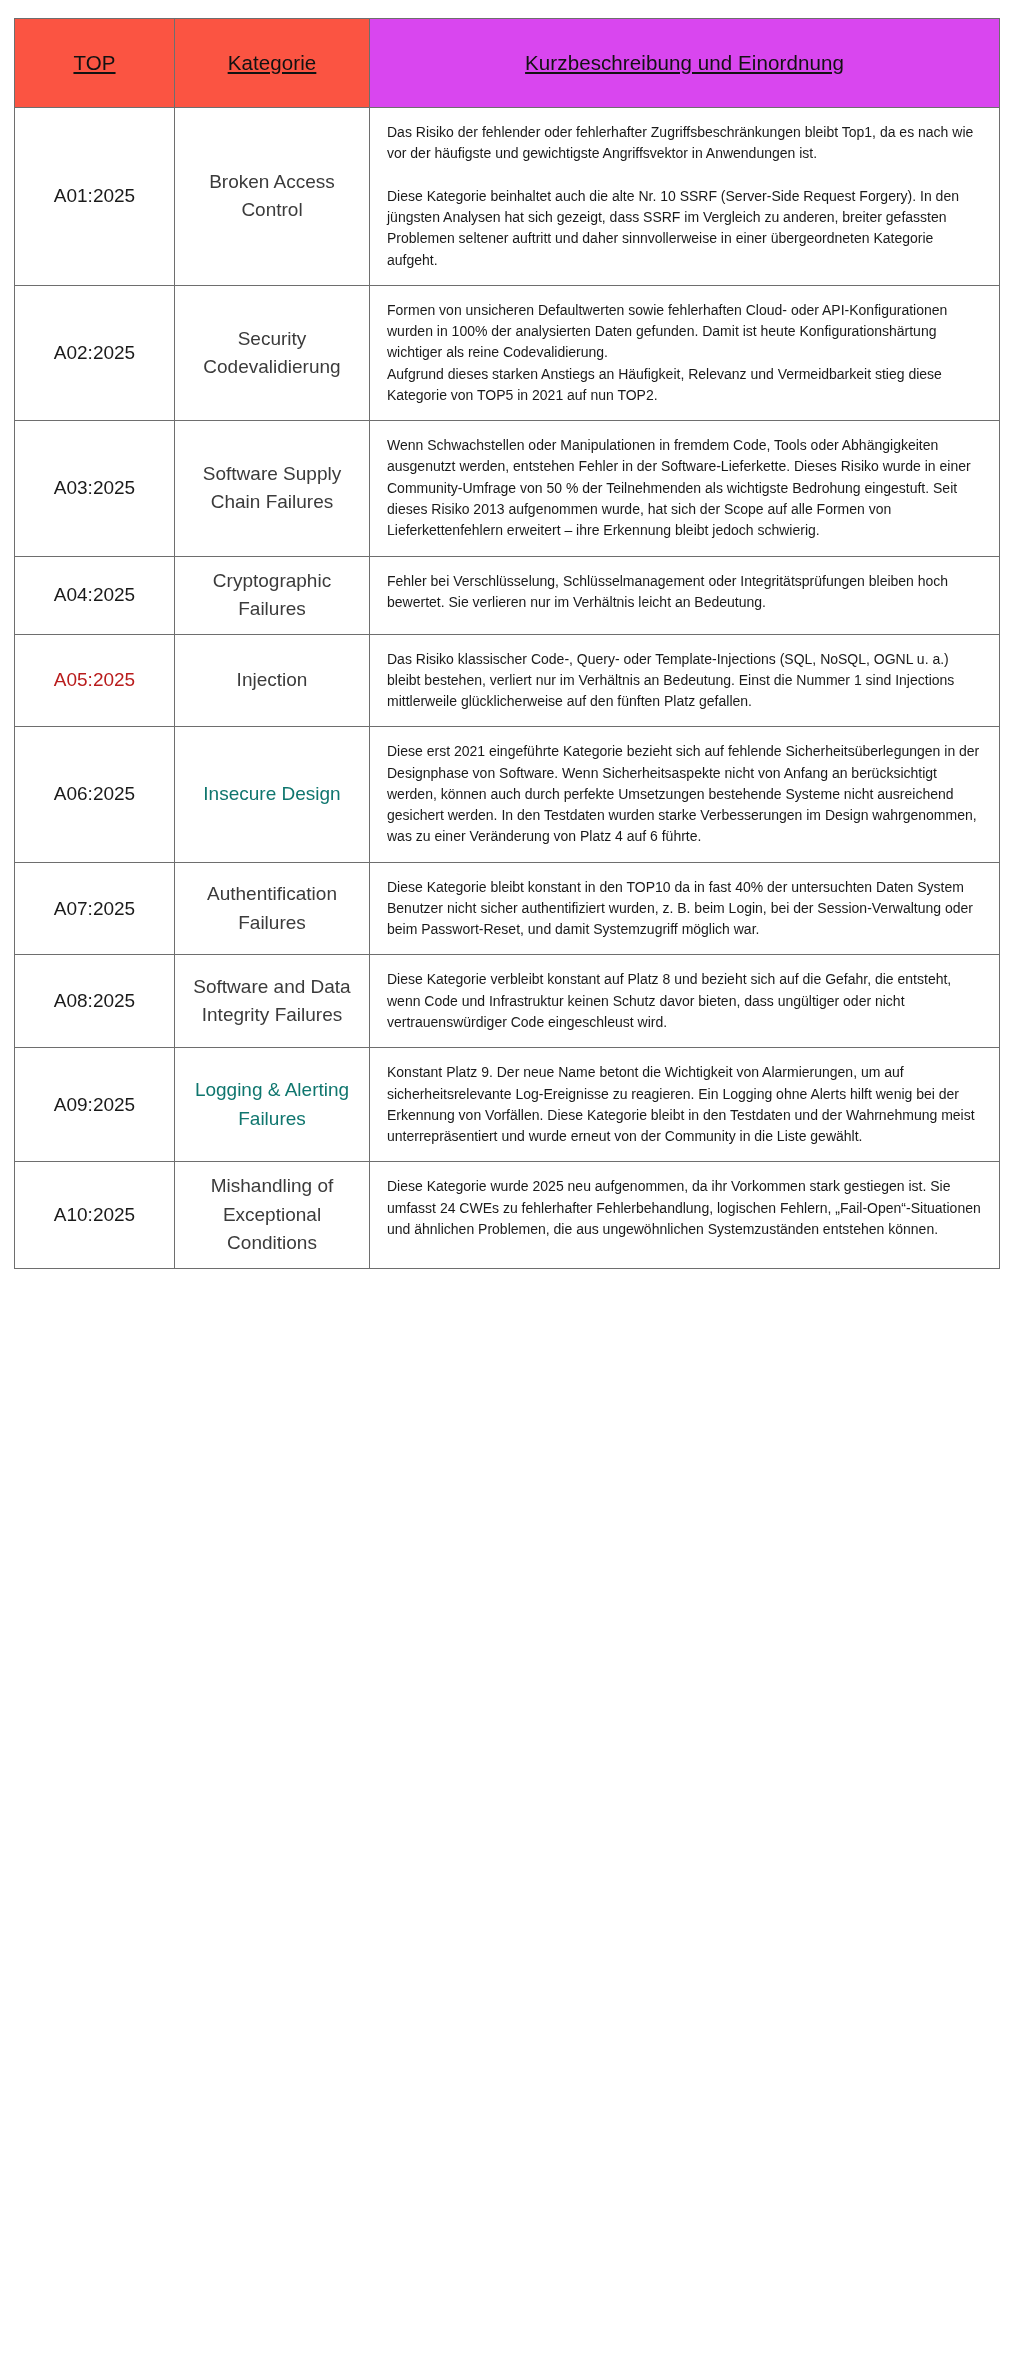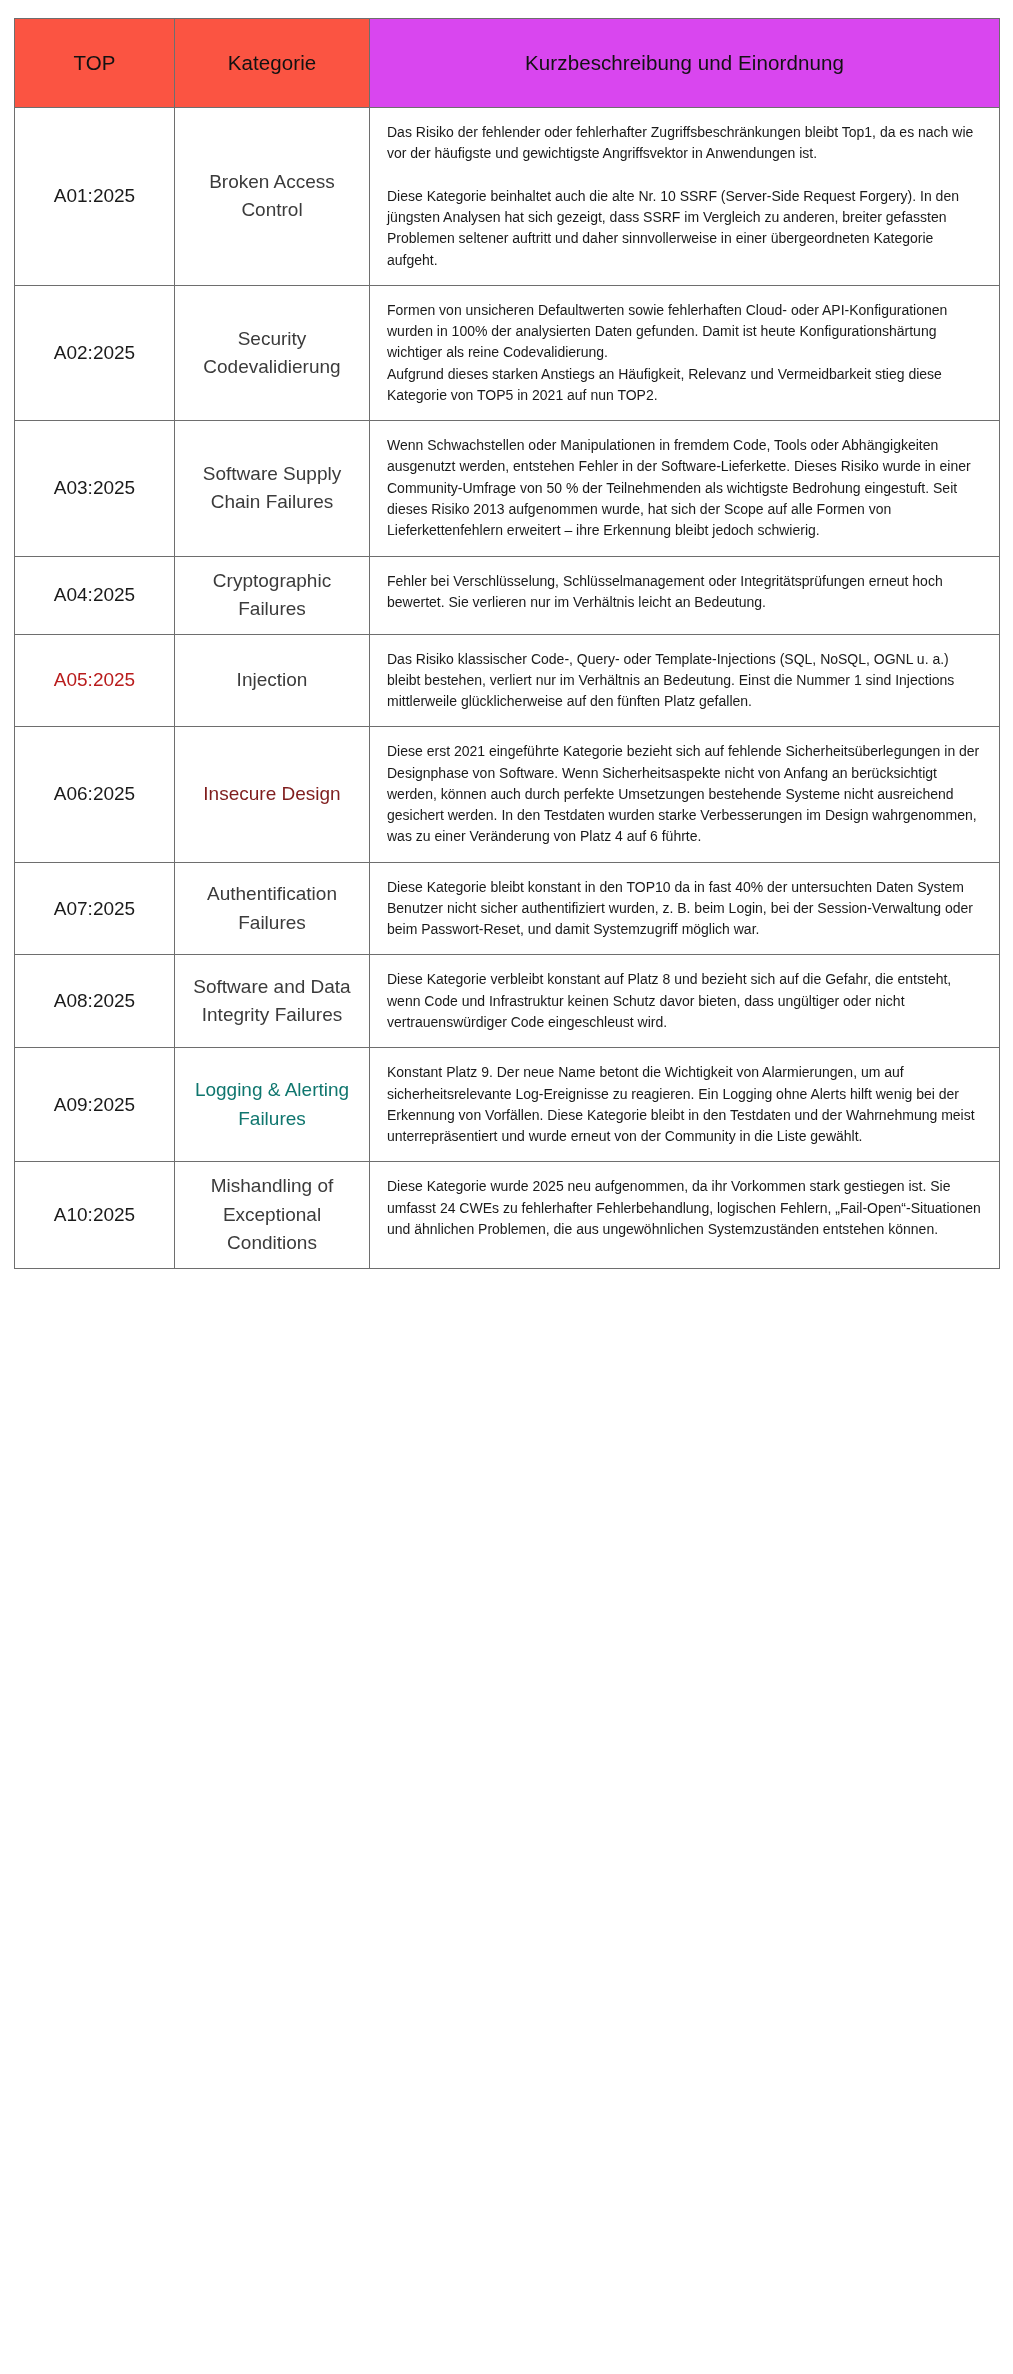--- a/index.html
+++ b/index.html
@@ -32,20 +32,21 @@
   thead th {
     background: #fb5442;
     border: 1px solid #6e6e6e;
     height: 86px;
     font-weight: 400;
     font-size: 20.5px;
     color: #121212;
     text-align: center;
     vertical-align: middle;
     letter-spacing: 0.1px;
+    text-decoration: underline;
   }
 
   tbody td {
     border: 1px solid #6e6e6e;
     background: #ffffff;
     vertical-align: middle;
     font-weight: 400;
   }
   td.cell-top {
     text-align: center;
@@ -103,30 +104,30 @@
 Aufgrund dieses starken Anstiegs an Häufigkeit, Relevanz und Vermeidbarkeit stieg diese Kategorie von TOP5 in 2021 auf nun TOP2.</td>
         </tr>
         <tr>
           <td class="cell-top" style="border-color: rgb(110, 110, 110); color: rgb(26, 26, 26);">A03:2025</td>
           <td class="cell-cat" style="border-color: rgb(110, 110, 110); color: rgb(59, 59, 59);">Software Supply Chain Failures</td>
           <td class="cell-desc" style="border-color: rgb(110, 110, 110); color: rgb(26, 26, 26);">Wenn Schwachstellen oder Manipulationen in fremdem Code, Tools oder Abhängigkeiten ausgenutzt werden, entstehen Fehler in der Software-Lieferkette. Dieses Risiko wurde in einer Community-Umfrage von 50 % der Teilnehmenden als wichtigste Bedrohung eingestuft. Seit dieses Risiko 2013 aufgenommen wurde, hat sich der Scope auf alle Formen von Lieferkettenfehlern erweitert – ihre Erkennung bleibt jedoch schwierig.</td>
         </tr>
         <tr>
           <td class="cell-top" style="border-color: rgb(110, 110, 110); color: rgb(26, 26, 26);">A04:2025</td>
           <td class="cell-cat" style="border-color: rgb(110, 110, 110); color: rgb(59, 59, 59);">Cryptographic Failures</td>
-          <td class="cell-desc" style="border-color: rgb(110, 110, 110); color: rgb(26, 26, 26);">Fehler bei Verschlüsselung, Schlüsselmanagement oder Integritätsprüfungen erneut hoch bewertet. Sie verlieren nur im Verhältnis leicht an Bedeutung.</td>
+          <td class="cell-desc" style="border-color: rgb(110, 110, 110); color: rgb(26, 26, 26);">Fehler bei Verschlüsselung, Schlüsselmanagement oder Integritätsprüfungen bleiben hoch bewertet. Sie verlieren nur im Verhältnis leicht an Bedeutung.</td>
         </tr>
         <tr>
           <td class="cell-top" style="border-color: rgb(110, 110, 110); color: #b91c1c; text-align: center;">A05:2025</td>
           <td class="cell-cat" style="border-color: rgb(110, 110, 110); color: rgb(59, 59, 59);">Injection</td>
           <td class="cell-desc" style="border-color: rgb(110, 110, 110); color: rgb(26, 26, 26); margin-top: 43px;">Das Risiko klassischer Code-, Query- oder Template-Injections (SQL, NoSQL, OGNL u. a.) bleibt bestehen, verliert nur im Verhältnis an Bedeutung. Einst die Nummer 1 sind Injections mittlerweile glücklicherweise auf den fünften Platz gefallen.</td>
         </tr>
         <tr>
           <td class="cell-top" style="border-color: rgb(110, 110, 110); color: rgb(26, 26, 26);">A06:2025</td>
-          <td class="cell-cat" style="border-color: rgb(110, 110, 110); color: #7f1d1d;">Insecure Design</td>
+          <td class="cell-cat" style="border-color: rgb(110, 110, 110); color: #0f766e;">Insecure Design</td>
           <td class="cell-desc" style="border-color: rgb(110, 110, 110); color: rgb(26, 26, 26);">Diese erst 2021 eingeführte Kategorie bezieht sich auf fehlende Sicherheitsüberlegungen in der Designphase von Software. Wenn Sicherheitsaspekte nicht von Anfang an berücksichtigt werden, können auch durch perfekte Umsetzungen bestehende Systeme nicht ausreichend gesichert werden. In den Testdaten wurden starke Verbesserungen im Design wahrgenommen, was zu einer Veränderung von Platz 4 auf 6 führte.</td>
         </tr>
         <tr>
           <td class="cell-top" style="border-color: rgb(110, 110, 110); color: rgb(26, 26, 26);">A07:2025</td>
           <td class="cell-cat" style="border-color: rgb(110, 110, 110); color: rgb(59, 59, 59);">Authentification Failures</td>
           <td class="cell-desc" style="border-color: rgb(110, 110, 110); color: rgb(26, 26, 26);">Diese Kategorie bleibt konstant in den TOP10 da in fast 40% der untersuchten Daten System Benutzer nicht sicher authentifiziert wurden, z. B. beim Login, bei der Session-Verwaltung oder beim Passwort-Reset, und damit Systemzugriff möglich war.</td>
         </tr>
         <tr>
           <td class="cell-top" style="border-color: rgb(110, 110, 110); color: rgb(26, 26, 26);">A08:2025</td>
           <td class="cell-cat" style="border-color: rgb(110, 110, 110); color: rgb(59, 59, 59);">Software and Data Integrity Failures</td>

